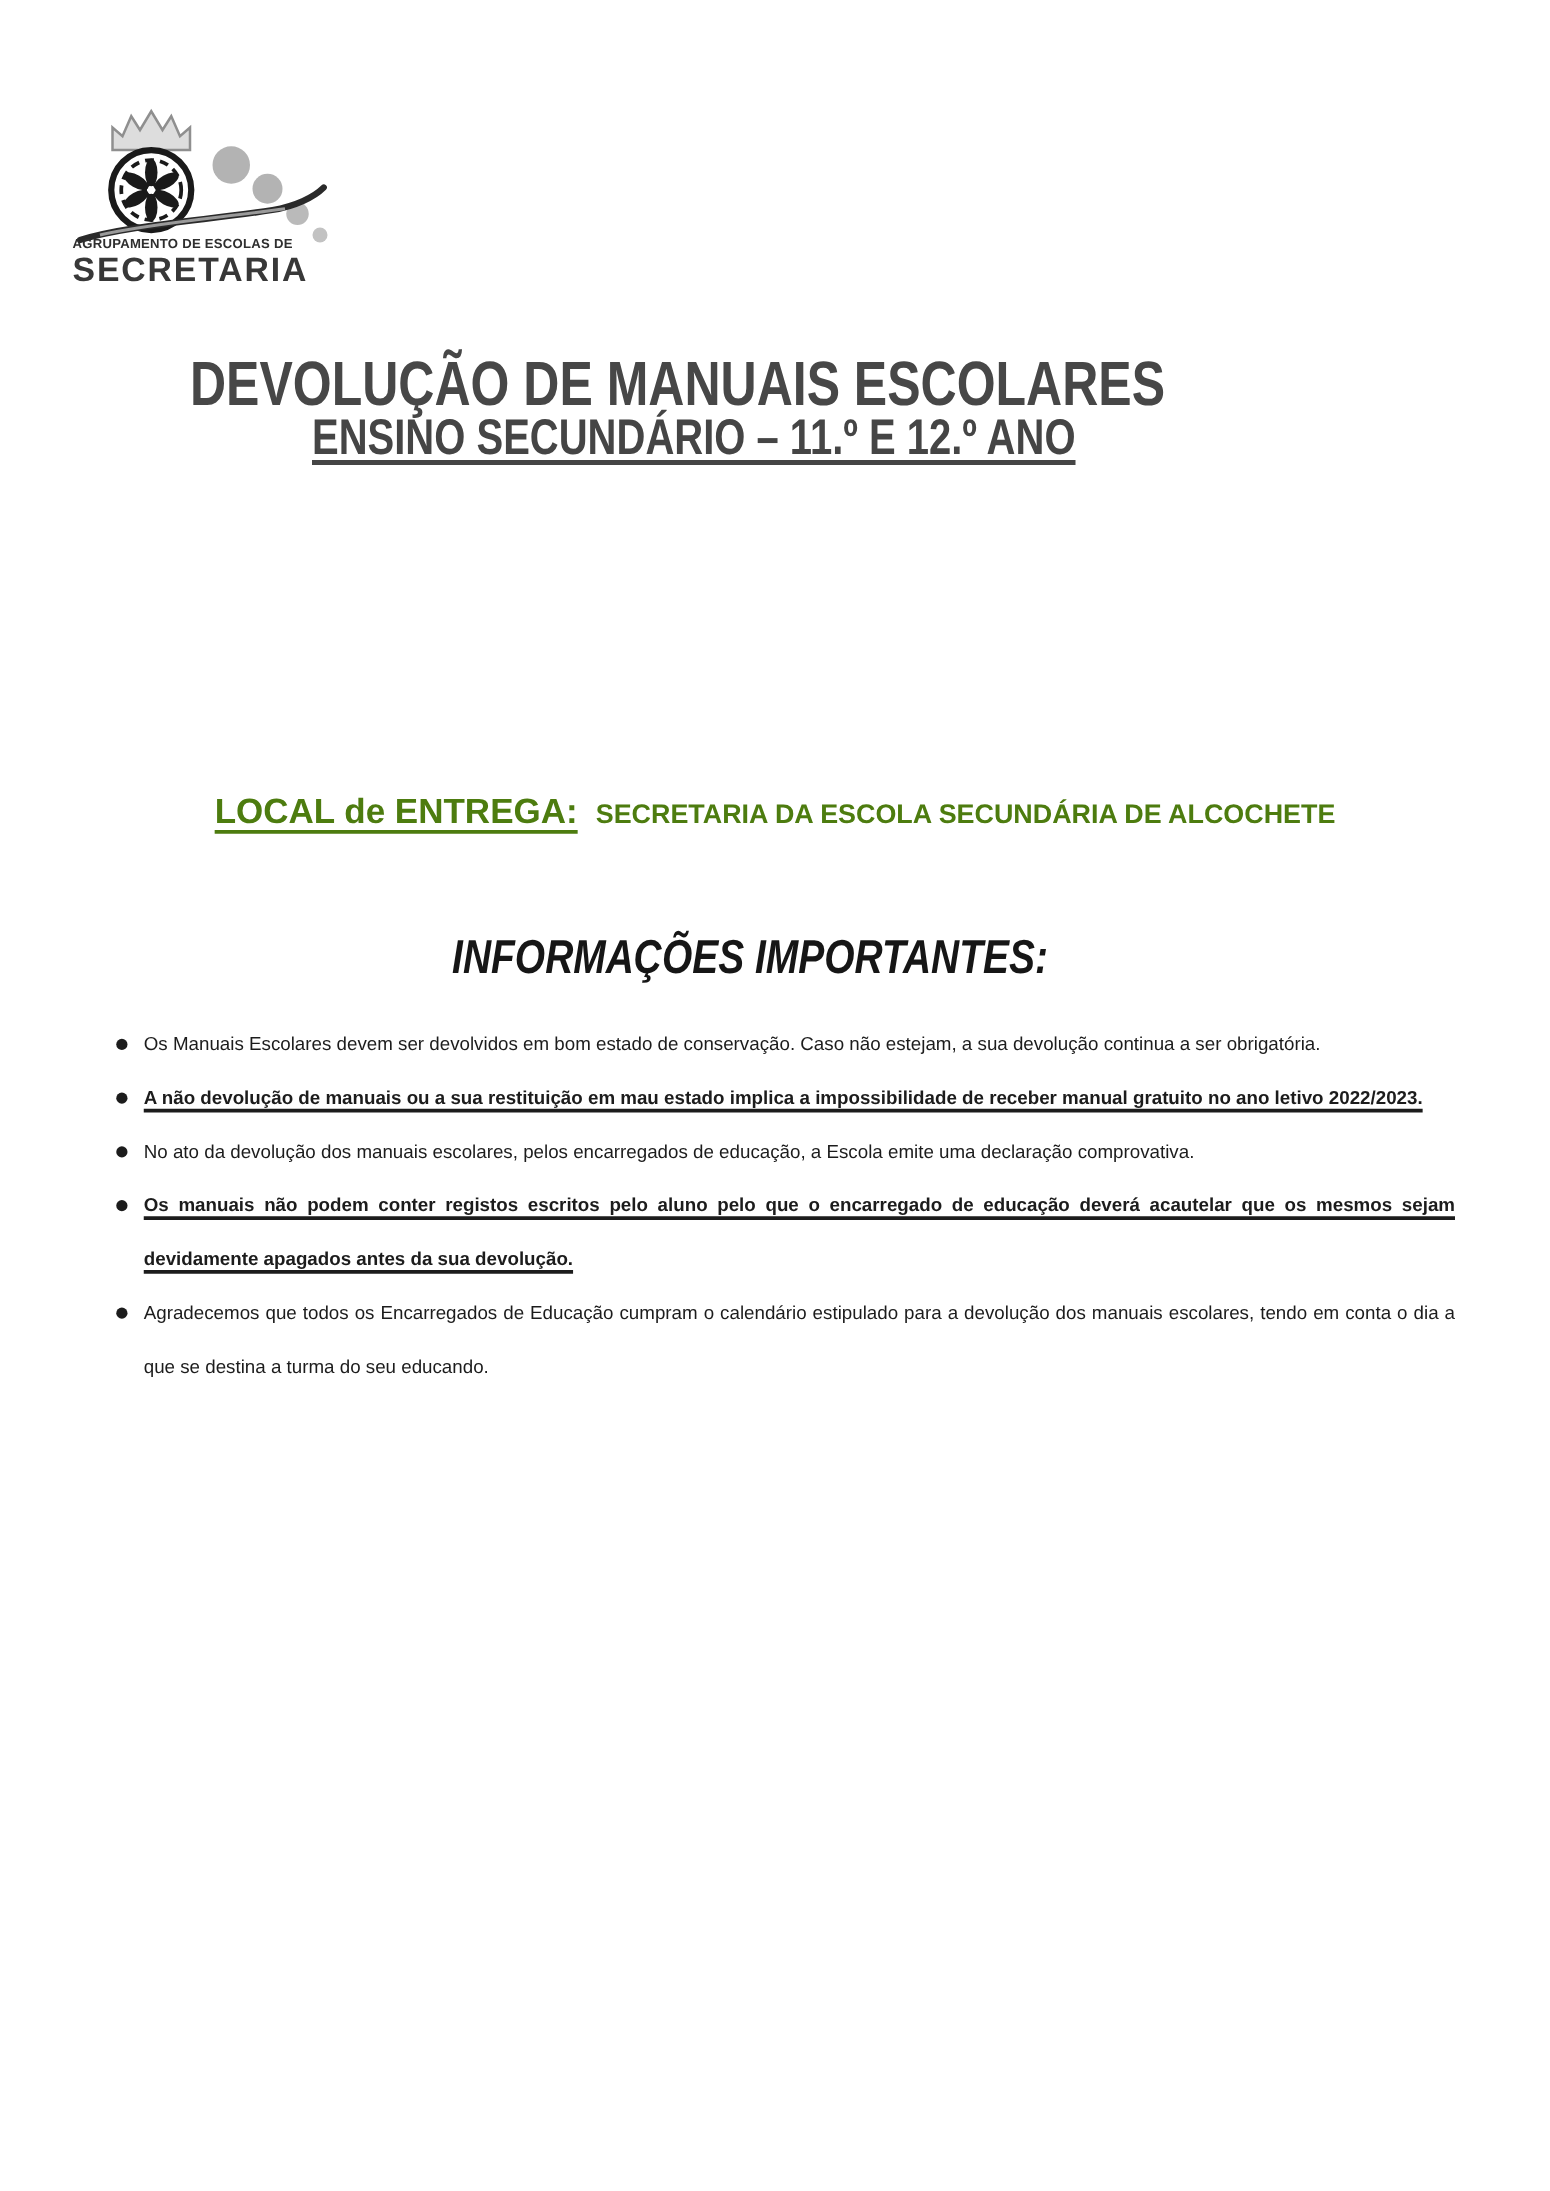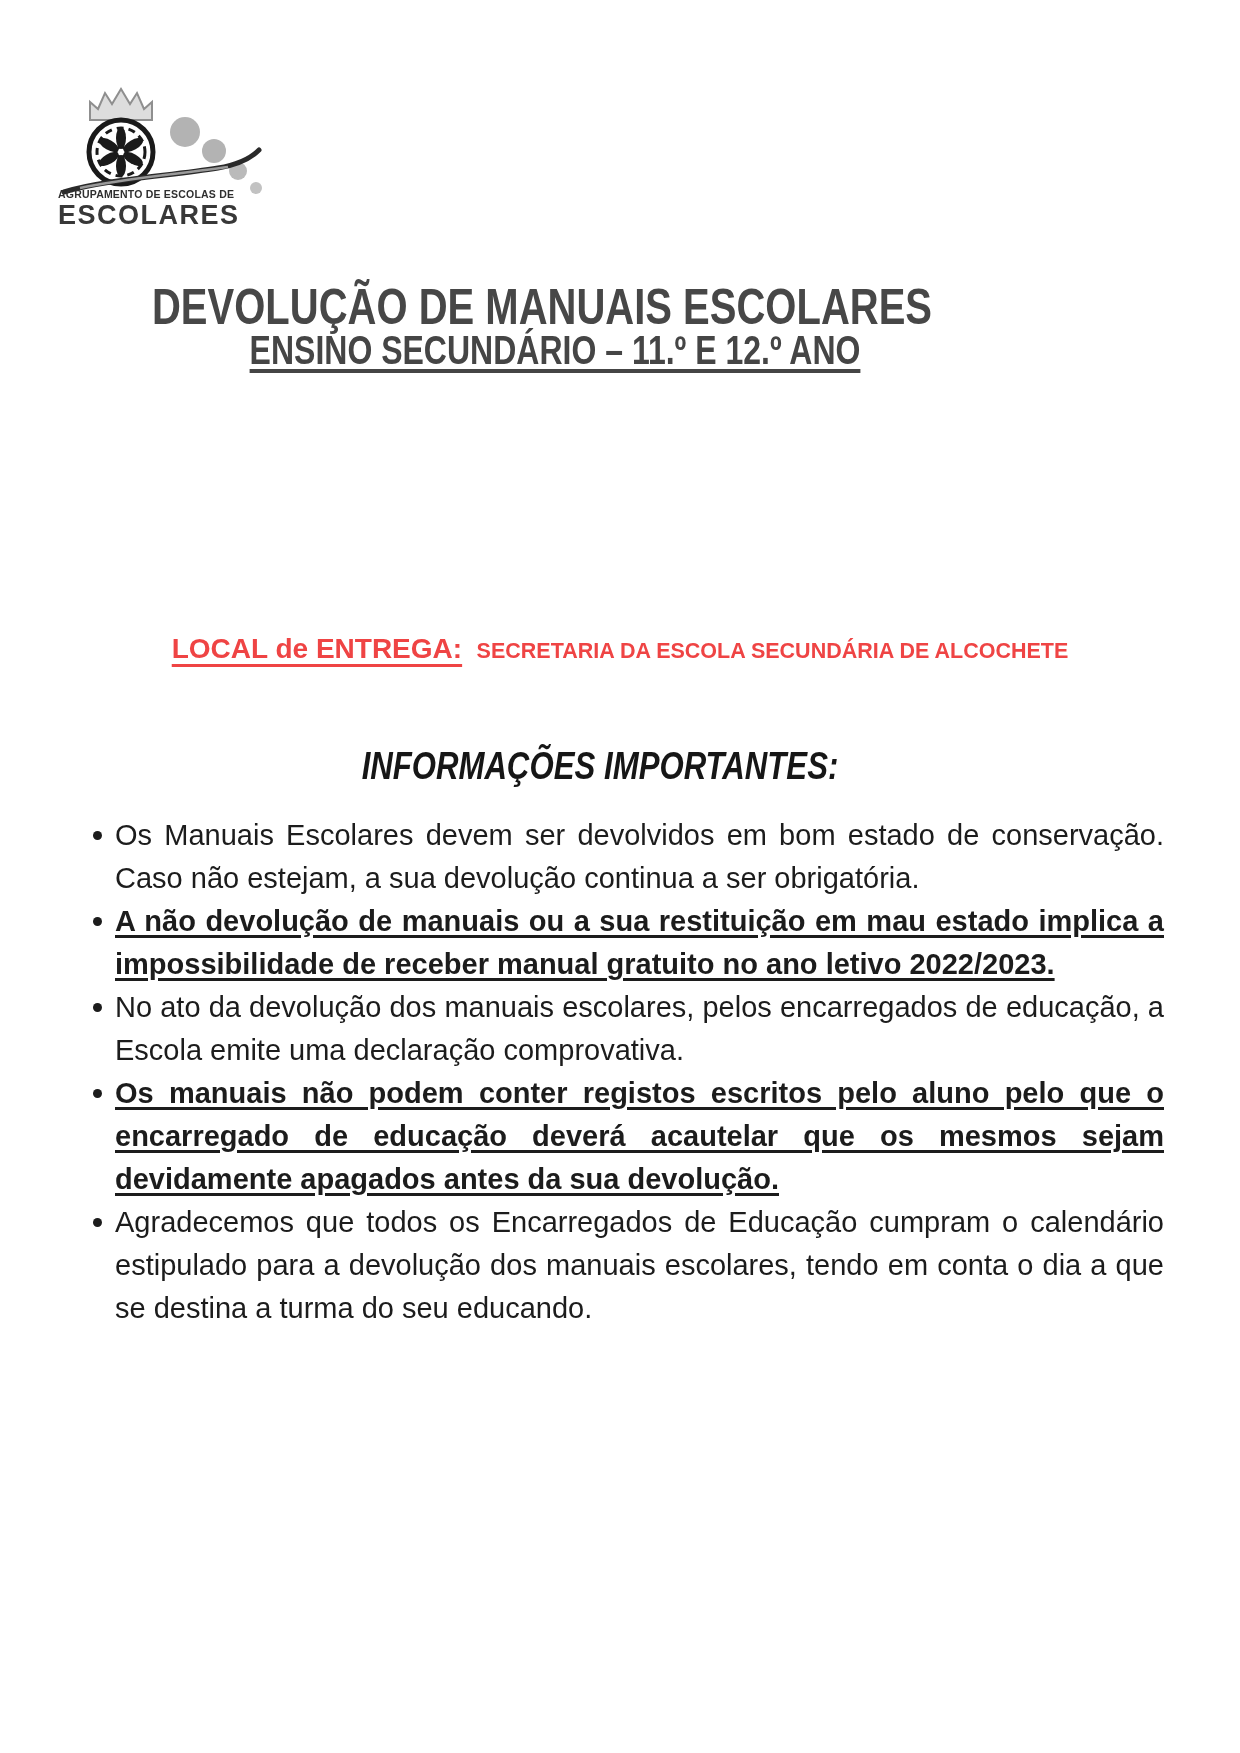--- a/index.html
+++ b/index.html
@@ -39,42 +39,42 @@
   
   .intro {
     position:absolute; top:427px; left:82px; width:1078px;
     font-size:21.5px; line-height:49px; color:#272727;
     text-align:justify; text-indent:41px;
   }
 
   
   .delivery {
     position:absolute; top:633px; left:0; width:1240px;
-    text-align:center; white-space:nowrap; color:#ef4444;
+    text-align:center; white-space:nowrap; color:#4d7c0f;
   }
   .delivery-label {
     font-size:28px; font-weight:bold;
     text-decoration:underline; text-decoration-thickness:3px; text-underline-offset:6px;
   }
   .delivery-value { font-size:21.5px; font-weight:bold; margin-left:10px; }
 
   
   .info-heading {
     position:absolute; top:745px; left:0; width:1200px;
     text-align:center; white-space:nowrap;
     font-size:38px; font-weight:bold; font-style:italic; color:#161616;
     transform:scaleX(0.82); transform-origin:50% 50%;
   }
 
   
   .bullets { position:absolute; top:814px; left:82px; width:1082px; }
   .bullets ul { list-style:none; margin:0; padding:0; }
   .bullets li {
     position:relative; padding-left:33px;
-    font-size:29px; line-height:43px; color:#1c1c1c;
+    font-size:15px; line-height:43px; color:#1c1c1c;
     text-align:justify;
   }
   .bullets li::before {
     content:""; position:absolute; left:11px; top:17px;
     width:9px; height:9px; border-radius:50%; background:#1c1c1c;
   }
   .b { font-weight:bold; }
   .u { text-decoration:underline; text-decoration-thickness:2.5px; text-underline-offset:4px; }
 </style>
 </head>
@@ -105,21 +105,21 @@
         <circle cx="180" cy="91" r="9" fill="#bababa"></circle>
         <circle cx="198" cy="108" r="6" fill="#c2c2c2"></circle>
       </g>
 
       <g>
         <path d="M6,112 C45,100 110,96 160,88 C178,85 193,78 201,70" stroke="#2a2a2a" stroke-width="5" fill="none" stroke-linecap="round"></path>
         <path d="M22,108 C60,99 120,94 170,87" stroke="#9a9a9a" stroke-width="2.5" fill="none"></path>
       </g>
     </svg>
     <div class="logo-org-line">AGRUPAMENTO DE ESCOLAS DE</div>
-    <div class="logo-org-name">ESCOLARES</div>
+    <div class="logo-org-name">SECRETARIA</div>
   </div>
 
   <div class="title">DEVOLUÇÃO DE MANUAIS ESCOLARES</div>
   <div class="subtitle">ENSINO SECUNDÁRIO – 11.º E 12.º ANO</div>
 
 
   <div class="delivery">
     <span class="delivery-label">LOCAL de ENTREGA:</span>
     <span class="delivery-value">SECRETARIA DA ESCOLA SECUNDÁRIA DE ALCOCHETE</span>
   </div>

